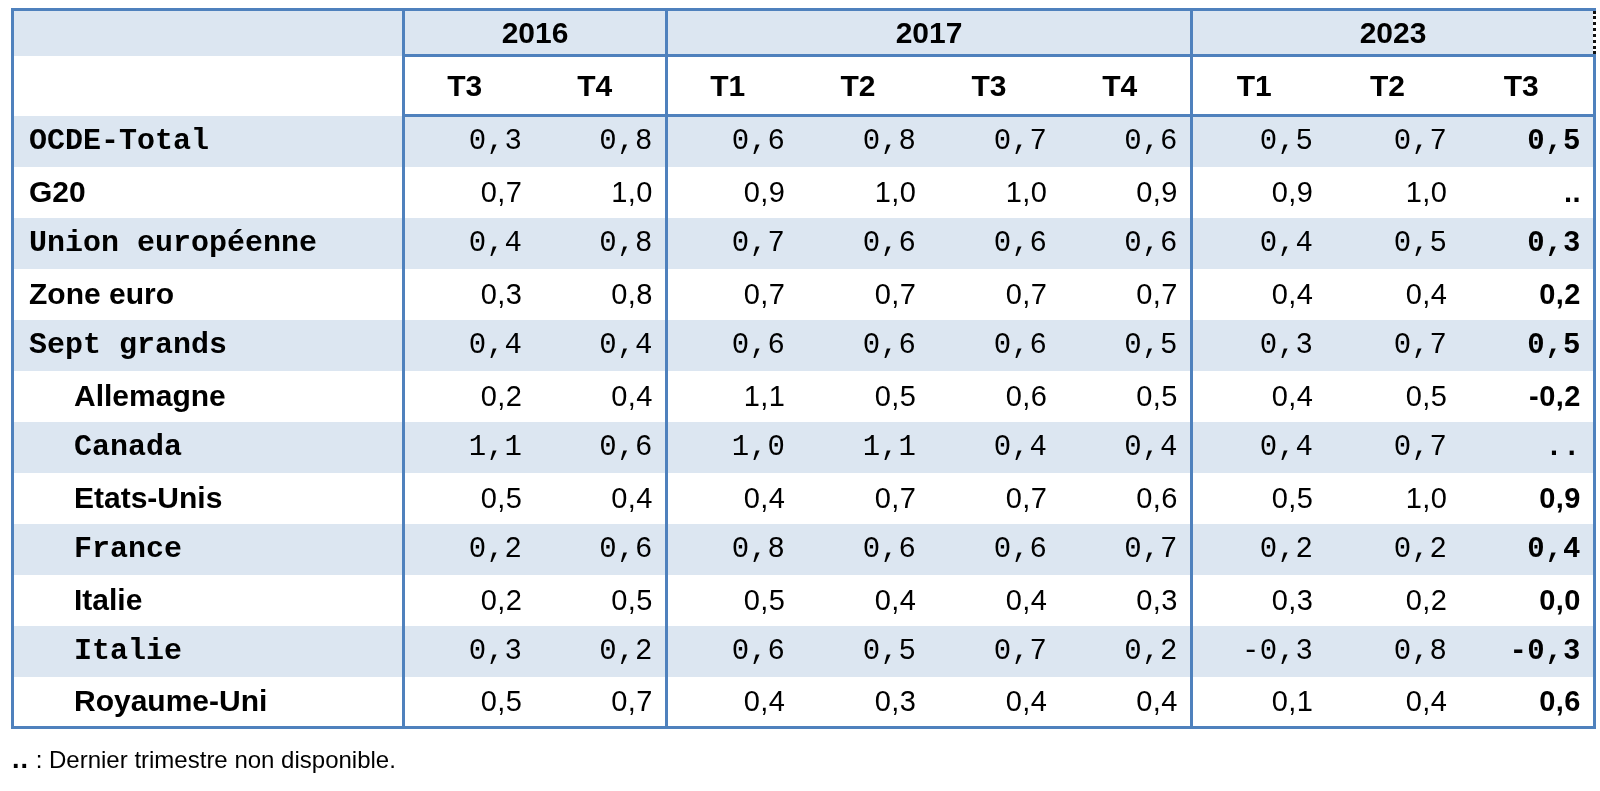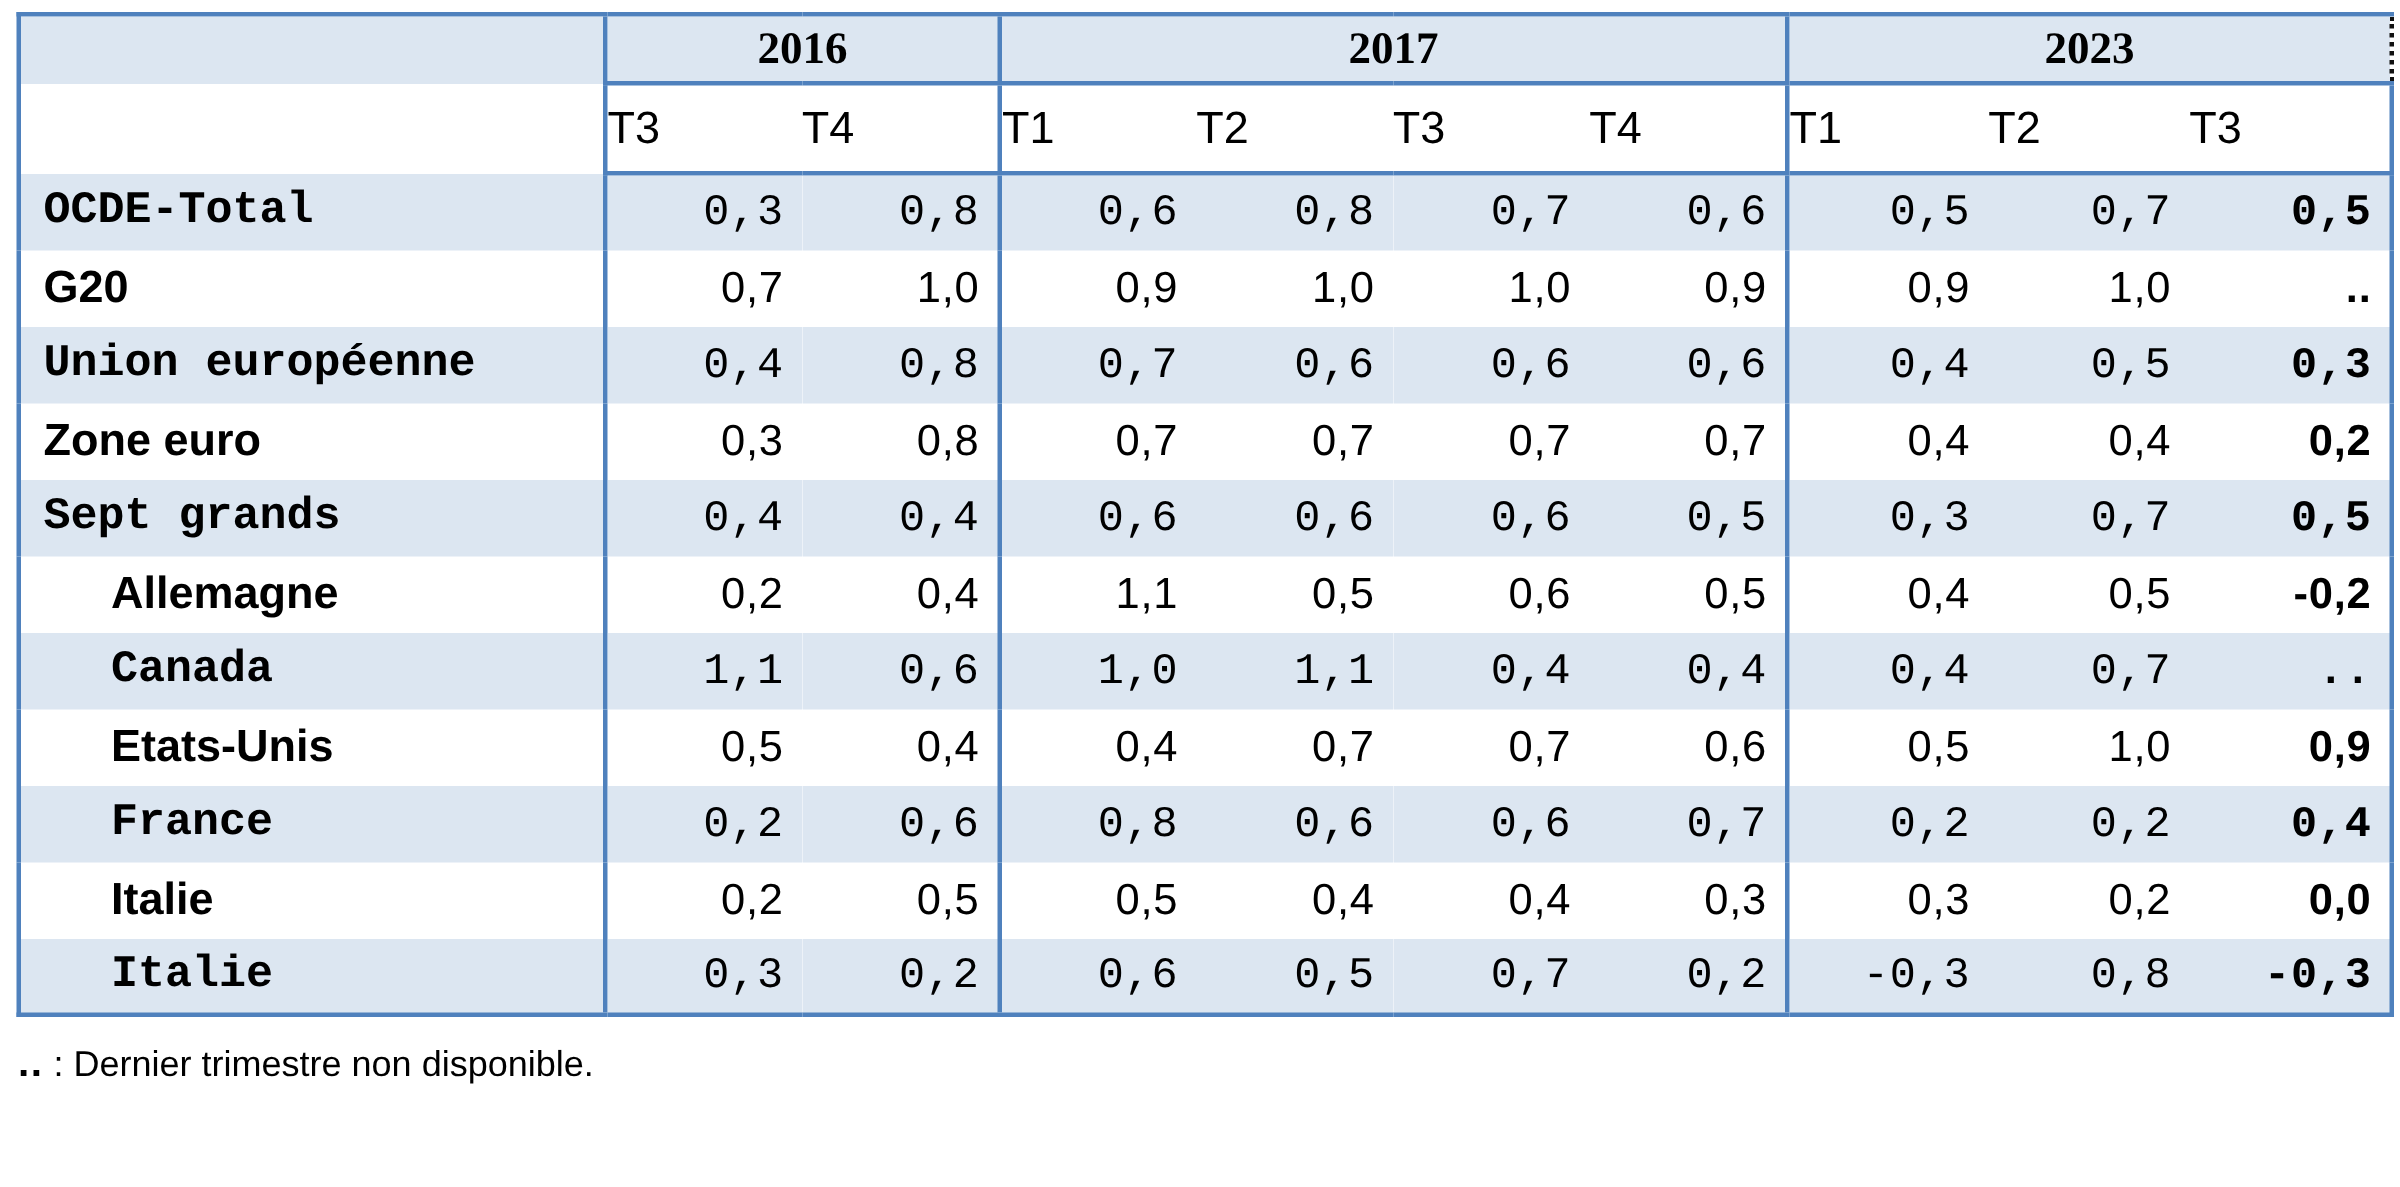--- a/index.html
+++ b/index.html
@@ -10,36 +10,36 @@
   *{box-sizing:border-box;}
   html,body{margin:0;padding:0;}
   body{
     width:1600px;height:791px;background:#ffffff;overflow:hidden;
     font-family:"Liberation Sans", sans-serif;color:var(--ink);
     position:relative;
   }
   .wrap{position:absolute;left:11px;top:8px;width:1585px;}
   table{border-collapse:collapse;table-layout:fixed;width:1582px;}
   th,td{padding:0;font-weight:normal;overflow:hidden;white-space:nowrap;}
-  thead tr.yr th{height:46px;font-family:Liberation Serif, serif;}
+  thead tr.yr th{height:46px;}
   thead tr.qr th{height:60px;}
   tbody td{height:51px;}
   
   .bt{border-top:3px solid var(--b);}
   .bl{border-left:3px solid var(--b);}
   .br{border-right:3px solid var(--b);}
   .hb{border-bottom:3px solid var(--b);}
   .brd{border-right:3px dotted #111111;}   
   tbody tr:last-child td{border-bottom:3px solid var(--b);}
   
   .fill{background:var(--f);}
   tr.shaded td{background:var(--f);font-family:Liberation Mono, monospace;}
   
   .year{font-size:30px;font-weight:bold;text-align:center;background:var(--f);}
-  .q{font-size:30px;font-weight:normal;text-align:left;padding-right:10px;background:#ffffff;}
+  .q{font-size:30px;font-weight:bold;text-align:center;padding-right:10px;background:#ffffff;}
   .rowlabel{font-size:30px;font-weight:bold;text-align:left;padding-left:15px;}
   .rowlabel.indent{padding-left:60px;}
   .val{font-size:29px;text-align:right;padding-right:12px;letter-spacing:0.5px;}
   .lastv{font-weight:bold;}
   .footnote{margin:17px 0 0 1px;font-size:24px;line-height:26px;}
   .footnote .sym{font-weight:bold;font-size:27px;letter-spacing:1px;}
 </style>
 </head>
 <body>
 
@@ -203,17 +203,29 @@
           <td class="val bl">0,3</td>
           <td class="val">0,2</td>
           <td class="val bl">0,6</td>
           <td class="val">0,5</td>
           <td class="val">0,7</td>
           <td class="val">0,2</td>
           <td class="val bl">-0,3</td>
           <td class="val">0,8</td>
           <td class="val br lastv">-0,3</td>
         </tr>
+        <tr>
+          <td class="rowlabel bl indent">Royaume-Uni</td>
+          <td class="val bl">0,5</td>
+          <td class="val">0,7</td>
+          <td class="val bl">0,4</td>
+          <td class="val">0,3</td>
+          <td class="val">0,4</td>
+          <td class="val">0,4</td>
+          <td class="val bl">0,1</td>
+          <td class="val">0,4</td>
+          <td class="val br lastv">0,6</td>
+        </tr>
       </tbody>
   </table>
 
   <p class="footnote"><span class="sym">..</span><span> : Dernier trimestre non disponible.</span></p>
 </div>
 
 </body></html>

